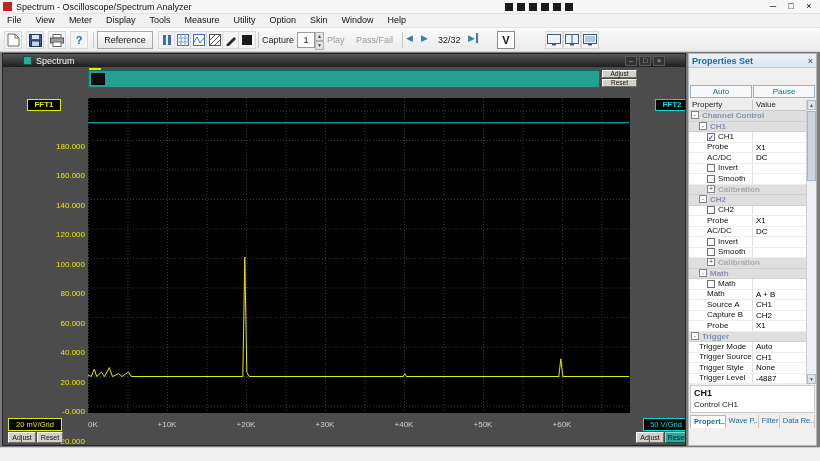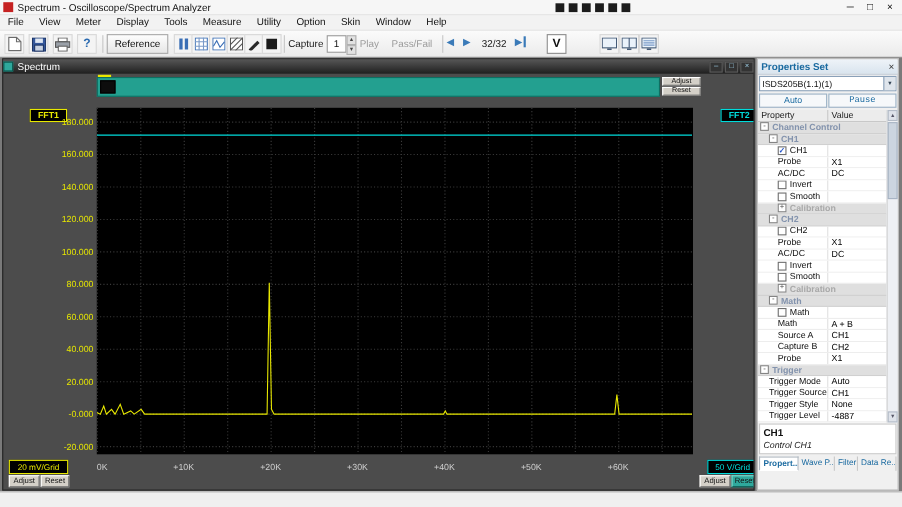--- a/index.html
+++ b/index.html
@@ -31,78 +31,78 @@
   .spin-arrows span{flex:1;font-size:5px;line-height:7px;text-align:center;background:#e2e2e2;border:1px solid #b0b0b0;color:#444;}
   .vbtn{position:absolute;left:497px;top:3px;width:18px;height:18px;border:1px solid #8a8a8a;background:#fff;font-weight:bold;font-size:11px;text-align:center;line-height:16px;}
   .arrow-ic{position:absolute;top:5px;font-size:9px;color:#3a7ab8;}
 
   
   #client{position:absolute;left:0;top:52px;width:820px;height:395px;background:#7a7a7a;}
   #statusbar{position:absolute;left:0;top:447px;width:820px;height:14px;background:#f0f0f0;border-top:1px solid #d0d0d0;}
 
   
   #spec-win{position:absolute;left:2px;top:1px;width:684px;height:393px;background:#4c4c4c;border:1px solid #242424;}
-  #spec-title{height:13px;background:linear-gradient(#565656,#1f1f1f);color:#fff;font-size:9px;display:flex;align-items:center;padding:0 0;}
+  #spec-title{height:13px;background:linear-gradient(#565656,#1f1f1f);color:#fff;font-size:9px;display:flex;align-items:center;padding:0 20px;}
   #spec-title .wicon{width:9px;height:9px;background:#2fa89c;border:1px solid #0c564e;margin-right:4px;flex:none;}
   #spec-ctrls{margin-left:auto;display:flex;gap:2px;}
   .spec-btn{width:12px;height:10px;background:#333;border:1px solid #5a5a5a;color:#9fd0e8;font-size:7px;line-height:8px;text-align:center;}
   #spec-body{position:relative;width:100%;height:378px;overflow:hidden;}
 
   .rangebar{position:absolute;left:85px;top:3px;width:512px;height:18px;background:#23a090;border:1px solid #0e6e62;}
   .range-handle{position:absolute;left:2px;top:2px;width:14px;height:12px;background:#0d0d0d;border:1px solid #000;}
   .range-marker{position:absolute;left:86px;top:1px;width:12px;height:2px;background:#e8e800;}
   .rb-btn{position:absolute;width:35px;height:8px;background:#d4d0c8;border:1px solid;border-color:#fff #6f6f6f #6f6f6f #fff;font-size:6.5px;line-height:6px;text-align:center;color:#111;}
 
   .fft-box{position:absolute;top:32px;height:12px;background:#000;text-align:center;font-size:8px;line-height:10px;font-weight:bold;}
   #fft1-box{left:24px;width:34px;border:1px solid #e8e800;color:#e8e800;}
   #fft2-box{left:652px;width:34px;border:1px solid #00dcdc;color:#00dcdc;}
 
   #plot{position:absolute;left:85px;top:31px;width:542px;height:315px;background:#000;display:block;}
 
   #left-ticks{position:absolute;left:14px;top:0;width:68px;height:100%;}
   #right-ticks{position:absolute;left:650px;top:0;width:36px;height:100%;}
   .ytick{position:absolute;width:100%;font-size:8px;line-height:9px;}
-  #left-ticks .ytick{text-align:right;color:#e8e800;}
+  #left-ticks .ytick{text-align:right;color:#e8e800;margin-top:35px;}
   #right-ticks .ytick{text-align:left;color:#00dcdc;font-size:7.5px;}
   .xtick{position:absolute;top:353px;font-size:8px;color:#cfcfcf;}
 
   .unit-box{position:absolute;top:351px;height:13px;background:#000;font-size:7.5px;line-height:11px;text-align:center;}
   #unit-left{left:5px;width:54px;border:1px solid #e8e800;color:#e8e800;}
   #unit-right{left:640px;width:46px;border:1px solid #00dcdc;color:#00dcdc;}
   .sm-btn{position:absolute;top:365px;height:11px;background:#d4d0c8;border:1px solid;border-color:#fff #6f6f6f #6f6f6f #fff;font-size:7px;line-height:9px;text-align:center;color:#111;}
   .sm-btn.teal{background:#2fa89c;border-color:#7fd8cc #0c564e #0c564e #7fd8cc;}
 
   
   #props{position:absolute;left:688px;top:1px;width:129px;height:393px;background:#f0f0f0;border:1px solid #b5b5b5;font-size:8px;}
   #props-header{height:14px;background:linear-gradient(#eef3f8,#d9e4ee);border-bottom:1px solid #c2cdd8;display:flex;align-items:center;padding:0 3px;color:#1a6aa0;font-weight:bold;font-size:9px;}
   #props-close{margin-left:auto;color:#333;font-size:9px;line-height:12px;font-weight:normal;}
   #device-select{position:absolute;left:1px;top:15px;width:125px;height:14px;background:#fff;border:1px solid #8aa0b8;display:flex;align-items:center;}
   #device-select .dd-text{flex:1;padding-left:2px;font-size:8px;overflow:hidden;white-space:nowrap;}
   #device-select .dd-btn{width:11px;height:100%;background:#dfe5ec;border-left:1px solid #8aa0b8;text-align:center;font-size:6px;line-height:12px;color:#345;}
   .pbtn{position:absolute;top:31px;height:13px;background:#f6f8fa;border:1px solid #9ab0c4;color:#1a6aa0;font-size:8px;text-align:center;line-height:11px;}
   #btn-auto{left:1px;width:62px;}
-  #btn-pause{left:64px;width:62px;font-family:Liberation Mono, monospace;}
+  #btn-pause{left:64px;width:62px;}
   #grid-header{position:absolute;left:0;top:46px;width:117px;height:11px;display:flex;background:#ececec;border-bottom:1px solid #c8c8c8;}
   #grid-header div{line-height:10px;padding-left:3px;color:#222;}
   #grid-header .gh-prop{width:64px;border-right:1px solid #c8c8c8;}
   #grid-header .gh-val{flex:1;}
   #prop-rows{position:absolute;left:0;top:57px;width:117px;height:273px;overflow:hidden;background:#fff;}
   .prow{display:flex;height:10.5px;line-height:10px;border-bottom:1px solid #ededed;background:#fff;align-items:flex-start;}
   .pgroup{background:#dfdfdf;color:#8393ad;font-weight:bold;border-bottom:1px solid #cfcfcf;}
   .pdim{color:#a9a9a9;}
   .tbox{width:8px;height:8px;background:#fff;border:1px solid #848484;font-size:7px;line-height:6px;text-align:center;color:#444;margin-right:3px;flex:none;font-weight:normal;}
   .pname{width:64px;height:100%;display:flex;align-items:center;border-right:1px solid #e0e0e0;overflow:hidden;white-space:nowrap;}
   .pval{flex:1;padding-left:3px;overflow:hidden;white-space:nowrap;color:#000;}
   .cb{width:8px;height:8px;background:#fff;border:1px solid #6f6f6f;margin-right:3px;flex:none;font-size:7px;line-height:7px;text-align:center;color:#2255cc;font-weight:bold;}
   #pscroll{position:absolute;right:0;top:46px;width:10px;height:284px;background:#eef0f4;border-left:1px solid #d0d0d0;}
   .scr-arrow{position:absolute;left:0;width:9px;height:10px;background:#dfe3ea;border:1px solid #b4bcc8;font-size:5px;line-height:8px;text-align:center;color:#556;}
   #scr-thumb{position:absolute;left:0;top:11px;width:9px;height:70px;background:#ccd5e0;border:1px solid #a8b4c4;}
   #info-box{position:absolute;left:1px;top:331px;width:125px;height:28px;background:#fff;border:1px solid #c8c8c8;padding:2px 3px;}
   #info-title{font-weight:bold;font-size:9px;}
-  #info-desc{font-size:8px;color:#222;margin-top:2px;font-style:italic;}
+  #info-desc{font-size:8px;color:#222;margin-top:2px;}
   #props-tabs{position:absolute;left:1px;top:361px;width:125px;height:13px;display:flex;}
   .ptab{padding:0 3px;line-height:12px;font-size:7.5px;color:#1a6aa0;border-right:1px solid #c8c8c8;white-space:nowrap;overflow:hidden;}
   .ptab.active{background:#fff;border:1px solid #b0b8c0;border-bottom:1px solid #fff;font-weight:bold;}
 </style>
 </head>
 <body>
 
 <div id="titlebar">
   <span class="app-icon"></span>
   <span>Spectrum - Oscilloscope/Spectrum Analyzer</span>
@@ -323,24 +323,20 @@
       <div class="sm-btn" style="left:633px;width:28px">Adjust</div>
       <div class="sm-btn teal" style="left:662px;width:24px">Reset</div>
     </div>
   </div>
 
   <div id="props">
     <div id="props-header">
       <span>Properties Set</span>
       <span id="props-close">×</span>
     </div>
-    <div id="device-select">
-      <span class="dd-text">ISDS205B(1.1)(1)</span>
-      <span class="dd-btn">▾</span>
-    </div>
     <div id="btn-auto" class="pbtn">Auto</div>
     <div id="btn-pause" class="pbtn">Pause</div>
 
     <div id="grid-header">
       <div class="gh-prop">Property</div>
       <div class="gh-val">Value</div>
     </div>
     <div id="prop-rows">
         <div class="prow pgroup" style="padding-left: 2px;">
           <span class="tbox">-</span>

